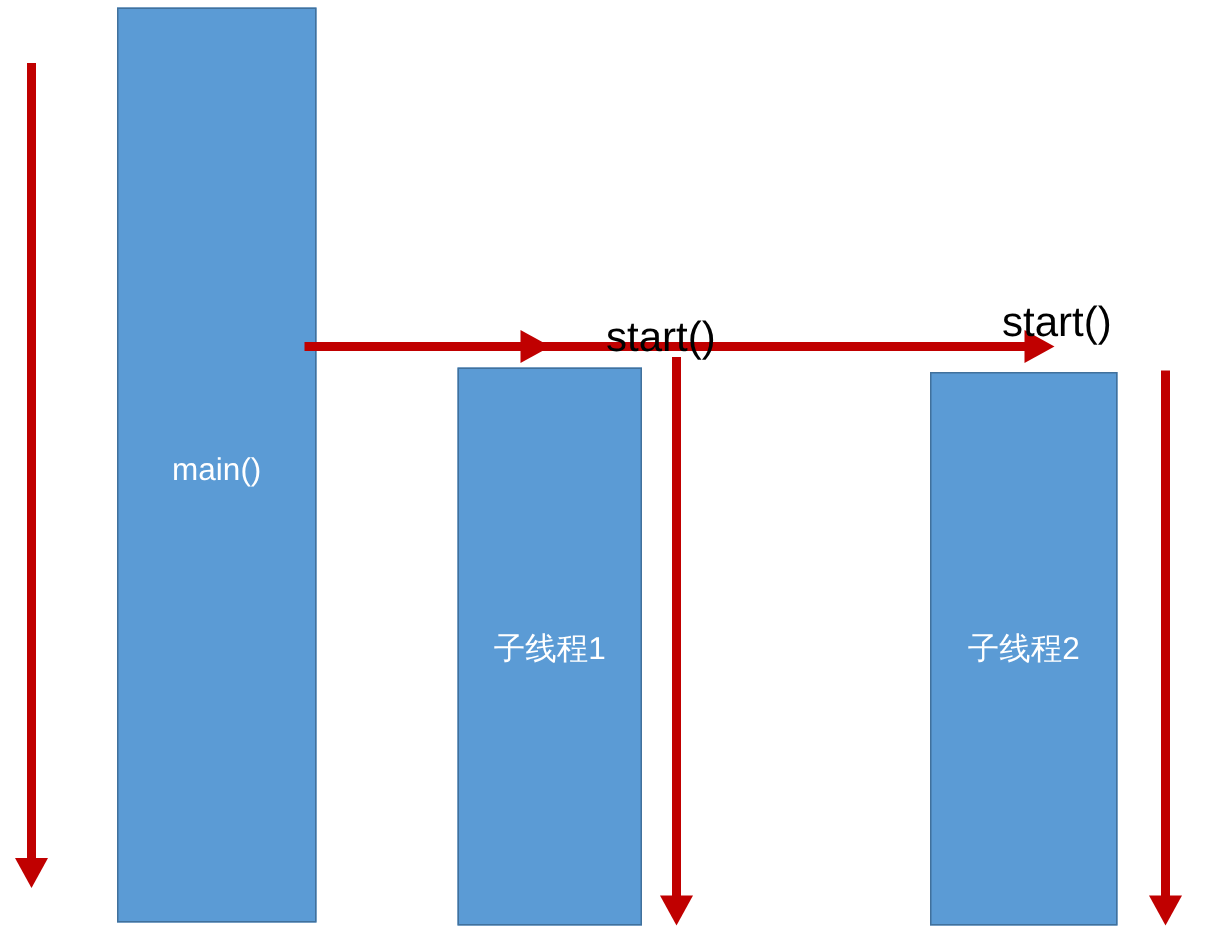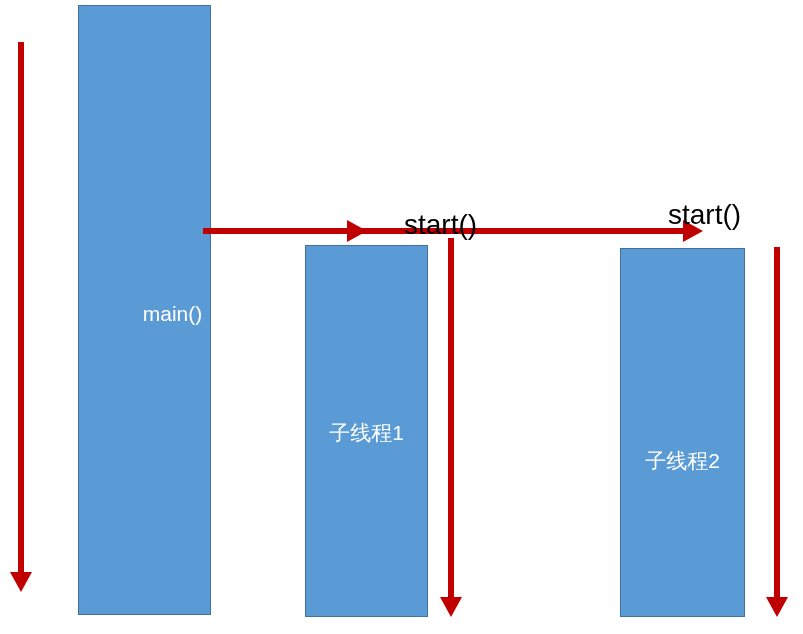--- a/index.html
+++ b/index.html
@@ -48,27 +48,27 @@
     height: 634px;
     pointer-events: none;
   }
 </style>
 </head>
 <body>
 
 <div id="canvas">
 
   <div class="lifeline-bar" id="bar-main" style="left: 78px; top: 5px; width: 133px; height: 610px; background: rgb(91, 155, 213); border-color: rgb(65, 113, 156);"></div>
-  <div class="bar-label" id="label-main" style="left: 78px; width: 133px; top: 303px; color: rgb(255, 255, 255); padding-left: 28px;">main()</div>
+  <div class="bar-label" id="label-main" style="left: 78px; width: 133px; top: 303px; color: rgb(255, 255, 255);">main()</div>
 
   <div class="lifeline-bar" id="bar-child1" style="left: 305px; top: 245px; width: 123px; height: 372px; background: rgb(91, 155, 213); border-color: rgb(65, 113, 156);"></div>
   <div class="bar-label" id="label-child1" style="left: 305px; width: 123px; top: 422px; color: rgb(255, 255, 255);">子线程1</div>
 
   <div class="lifeline-bar" id="bar-child2" style="left: 620px; top: 248px; width: 125px; height: 369px; background: rgb(91, 155, 213); border-color: rgb(65, 113, 156);"></div>
-  <div class="bar-label" id="label-child2" style="left: 620px; width: 125px; top: 422px; color: rgb(255, 255, 255); margin-top: 28px;">子线程2</div>
+  <div class="bar-label" id="label-child2" style="left: 620px; width: 125px; top: 422px; color: rgb(255, 255, 255);">子线程2</div>
 
   <svg id="arrows-layer" viewBox="0 0 803 634" width="803" height="634" xmlns="http://www.w3.org/2000/svg">
     <g id="svg-arrows">
         <line x1="21" y1="42" x2="21" y2="575" stroke="#C00000" stroke-width="6"></line>
         <polygon points="10,572 32,572 21,592" fill="#C00000"></polygon>
         <line x1="451" y1="238" x2="451" y2="600" stroke="#C00000" stroke-width="6"></line>
         <polygon points="440,597 462,597 451,617" fill="#C00000"></polygon>
         <line x1="777" y1="247" x2="777" y2="600" stroke="#C00000" stroke-width="6"></line>
         <polygon points="766,597 788,597 777,617" fill="#C00000"></polygon>
         <line x1="203" y1="231" x2="686" y2="231" stroke="#C00000" stroke-width="6"></line>

